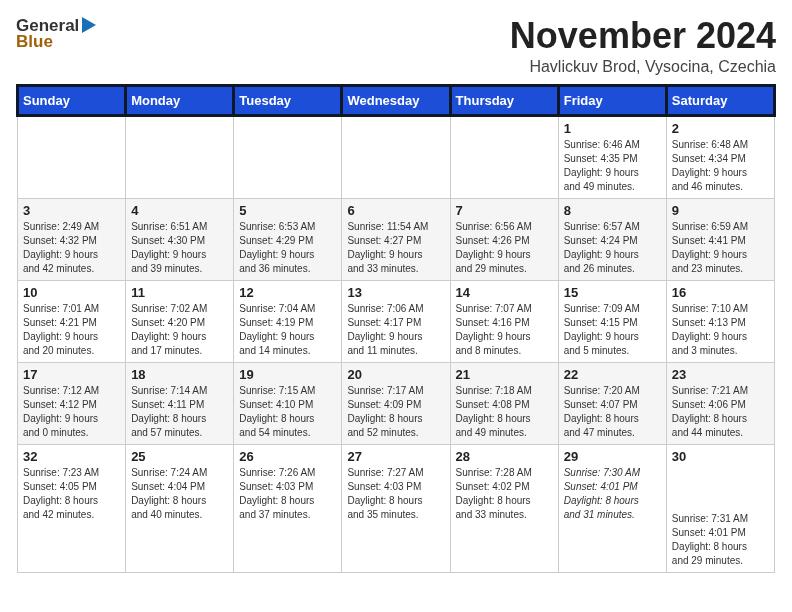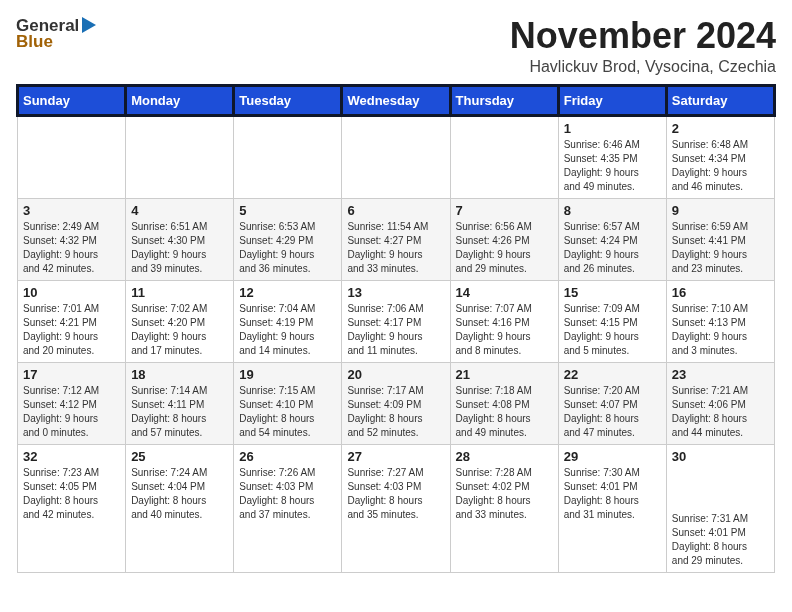--- a/index.html
+++ b/index.html
@@ -326,21 +326,21 @@
         </td>
         <td>
           <span class="day-number">28</span>
           <div class="day-info" style="white-space: pre-line;">Sunrise: 7:28 AM
 Sunset: 4:02 PM
 Daylight: 8 hours
 and 33 minutes.</div>
         </td>
         <td>
           <span class="day-number">29</span>
-          <div class="day-info" style="white-space: pre-line;">Sunrise: 7:30 AM
+          <div class="day-info" style="white-space: pre-line; font-style: italic;">Sunrise: 7:30 AM
 Sunset: 4:01 PM
 Daylight: 8 hours
 and 31 minutes.</div>
         </td>
         <td>
           <span class="day-number">30</span>
           <div class="day-info" style="white-space: pre-line; margin-top: 48px;">Sunrise: 7:31 AM
 Sunset: 4:01 PM
 Daylight: 8 hours
 and 29 minutes.</div>

